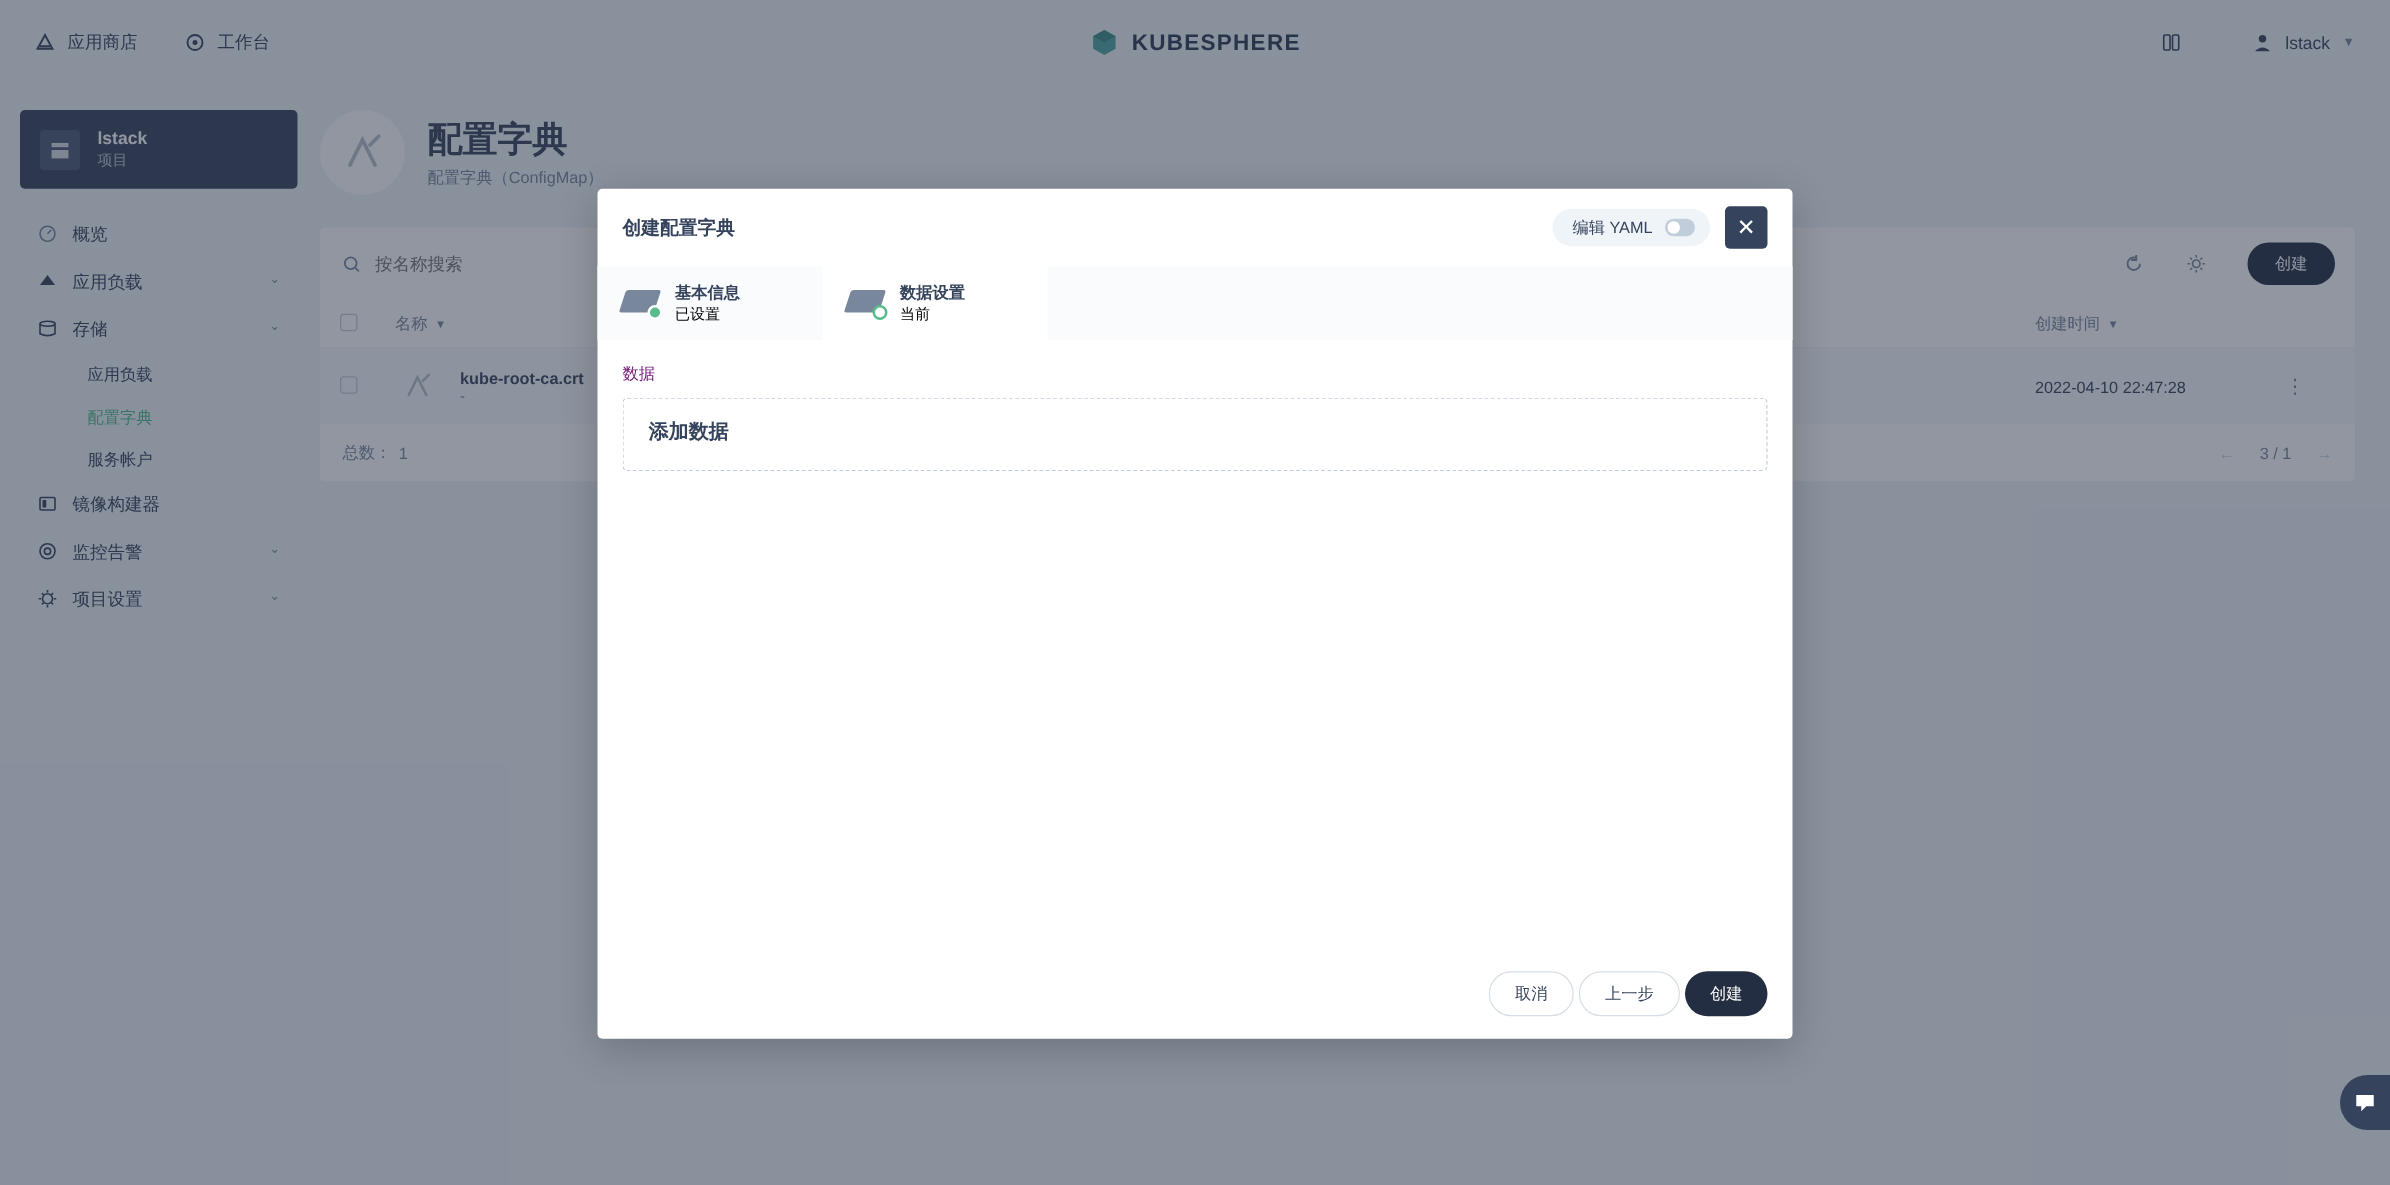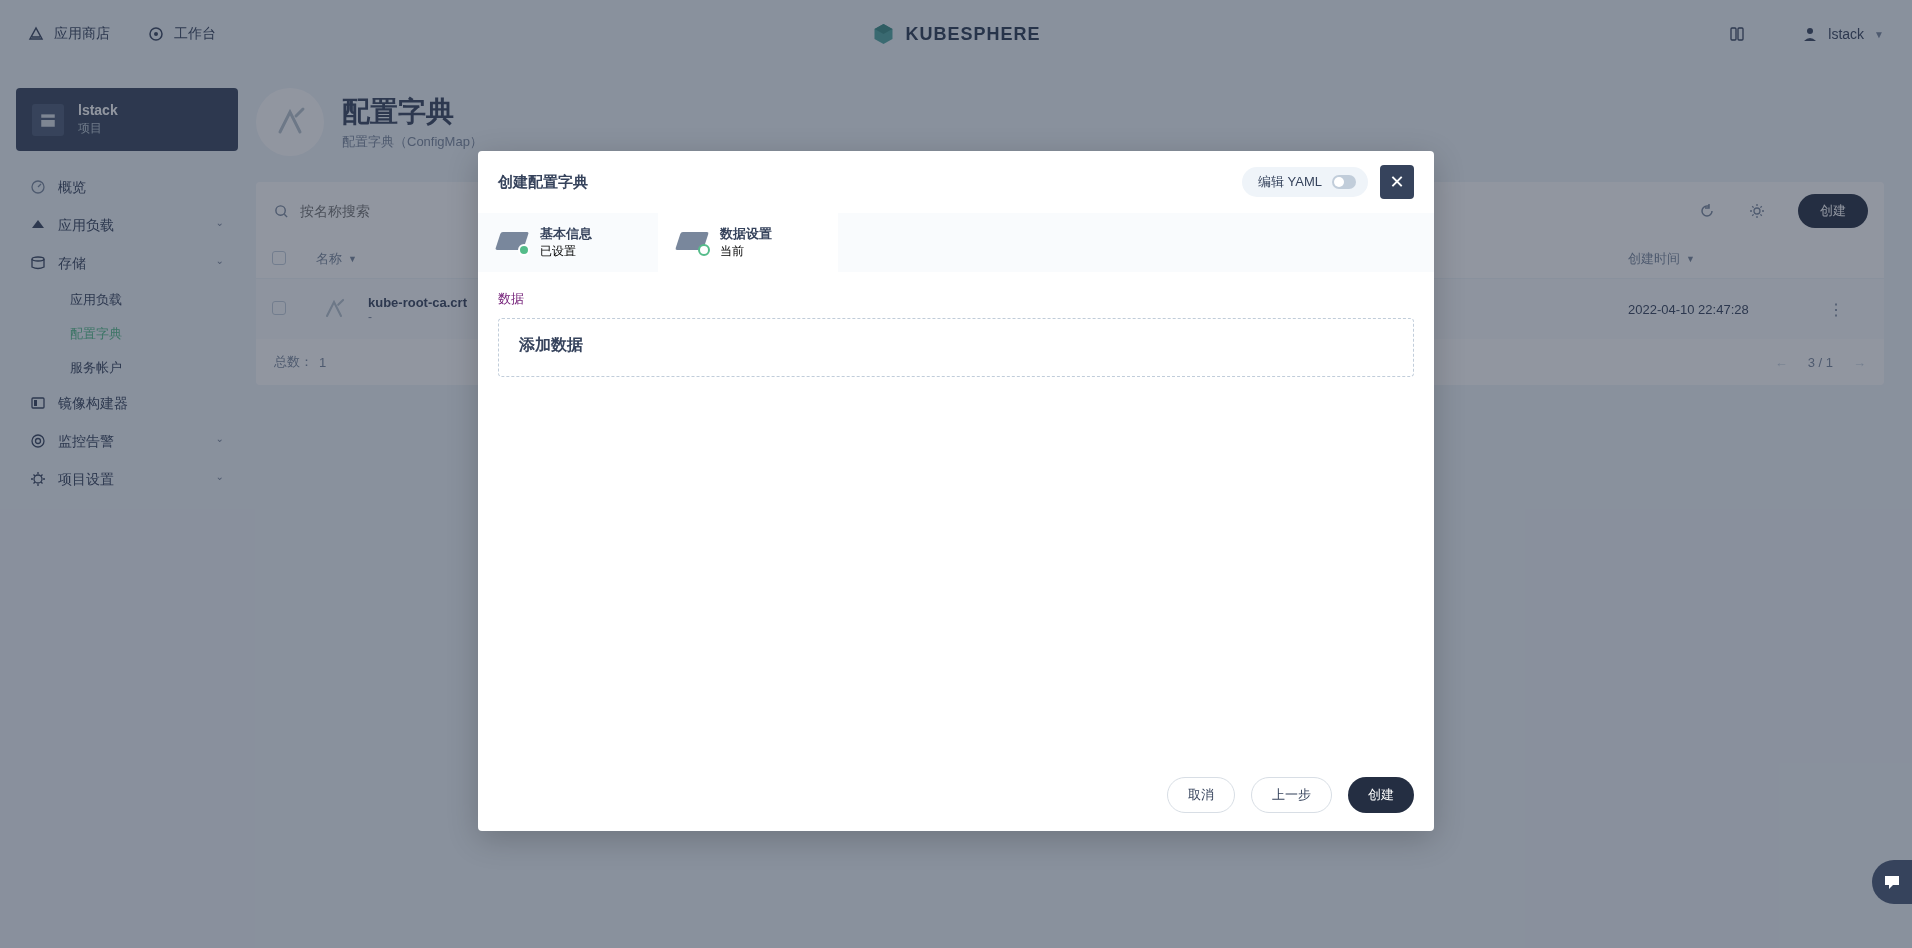--- a/index.html
+++ b/index.html
@@ -446,21 +446,21 @@
   margin-bottom: 4px;
 }
 .add-data-desc {
   font-size: 13px;
   color: #79879c;
 }
 
 .modal-footer {
   display: flex;
   justify-content: flex-end;
-  gap: 16px;
+  gap: 4px;
   padding: 18px 20px;
 }
 .btn {
   border-radius: 18px;
   padding: 8px 20px;
   font-size: 13px;
   font-weight: 500;
   border: none;
 }
 .btn-default {

